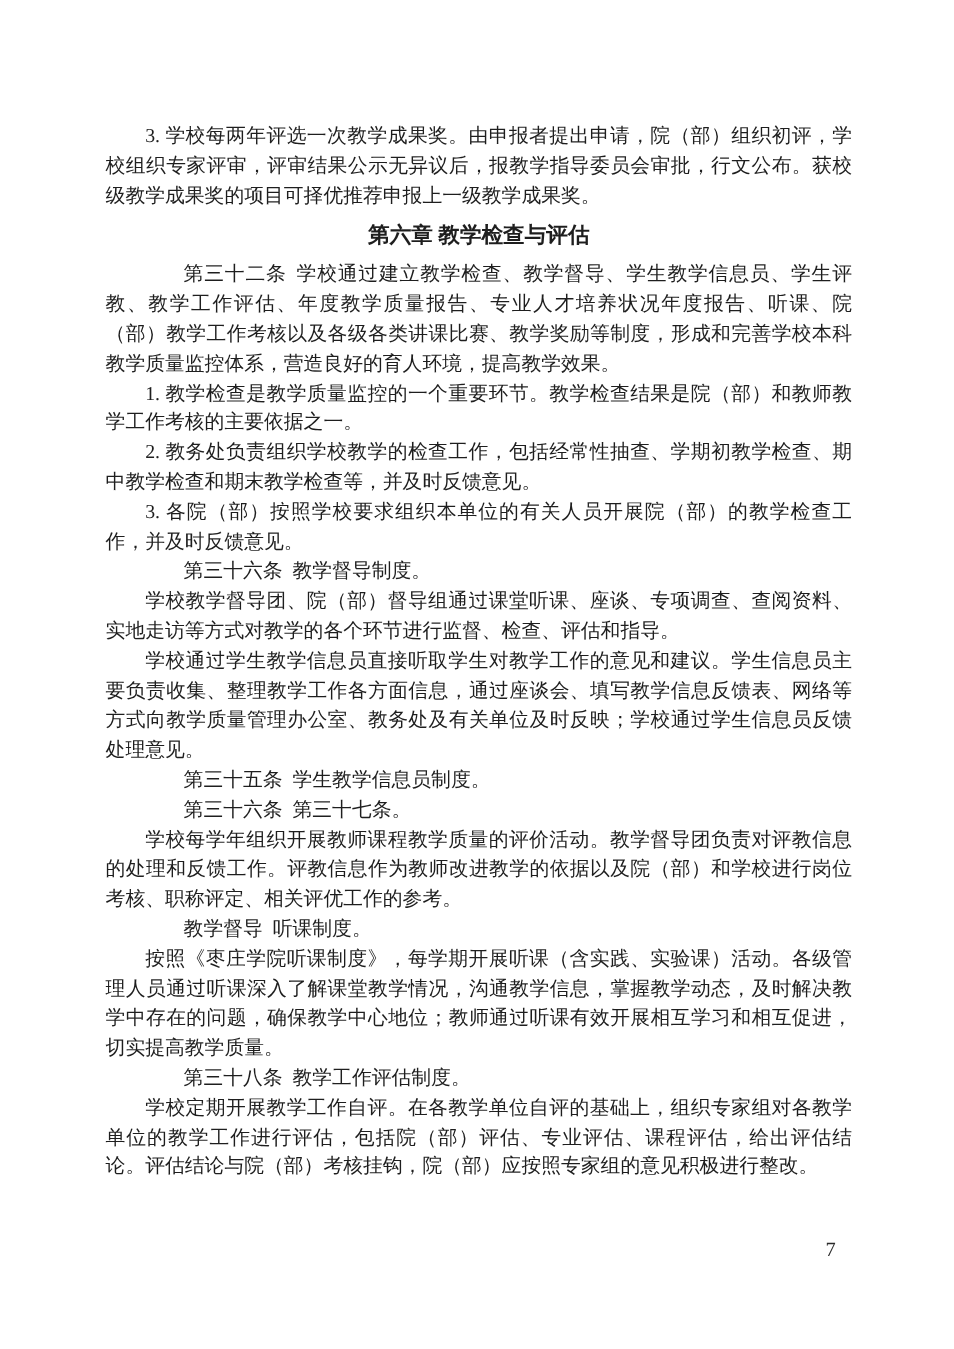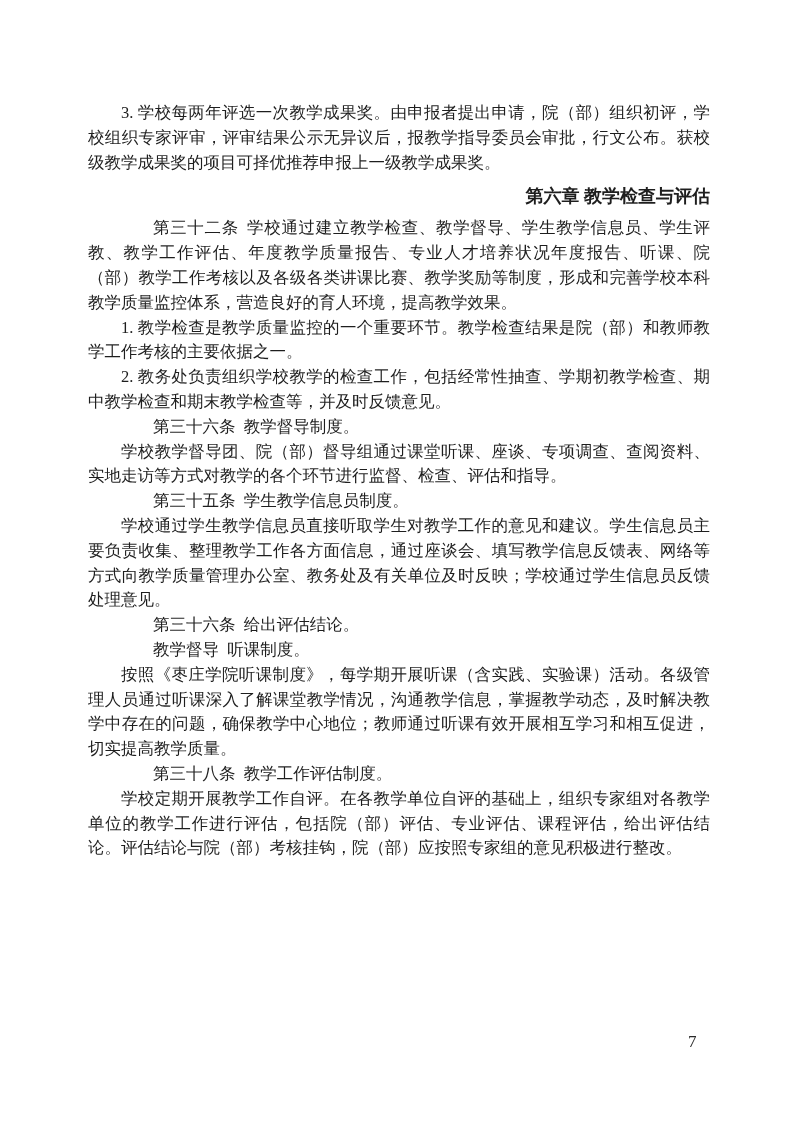--- a/index.html
+++ b/index.html
@@ -34,21 +34,21 @@
     margin: 0;
     text-indent: 2em;
   }
   .art-label {
     font-weight: normal;
     margin-right: 0.5em;
     margin-left: 32px;
   }
   .chapter-heading {
     margin: 9px 0 7px 0;
-    text-align: right;
+    text-align: center;
     text-indent: 0;
     font-weight: bold;
     font-size: 18px;
     line-height: 25px;
     font-family: Liberation Serif, serif;
   }
   .page-number {
     position: absolute;
     left: 688px;
     top: 1032px;
@@ -68,31 +68,33 @@
 
     <p class="para chapter-heading">第六章 教学检查与评估</p>
 
     <p class="para"><span class="art-label">第三十二条</span><span>学校通过建立教学检查、教学督导、学生教学信息员、学生评教、教学工作评估、年度教学质量报告、专业人才培养状况年度报告、听课、院（部）教学工作考核以及各级各类讲课比赛、教学奖励等制度，形成和完善学校本科教学质量监控体系，营造良好的育人环境，提高教学效果。</span></p>
 
 
     <p class="para">1. 教学检查是教学质量监控的一个重要环节。教学检查结果是院（部）和教师教学工作考核的主要依据之一。</p>
 
     <p class="para">2. 教务处负责组织学校教学的检查工作，包括经常性抽查、学期初教学检查、期中教学检查和期末教学检查等，并及时反馈意见。</p>
 
+    <p class="para">3. 各院（部）按照学校要求组织本单位的有关人员开展院（部）的教学检查工作，并及时反馈意见。</p>
 
     <p class="para"><span class="art-label">第三十六条</span><span>教学督导制度。</span></p>
 
     <p class="para">学校教学督导团、院（部）督导组通过课堂听课、座谈、专项调查、查阅资料、实地走访等方式对教学的各个环节进行监督、检查、评估和指导。</p>
 
+    <p class="para">学校通过学生教学信息员直接听取学生对教学工作的意见和建议。学生信息员主要负责收集、整理教学工作各方面信息，通过座谈会、填写教学信息反馈表、网络等方式向教学质量管理办公室、教务处及有关单位及时反映；学校通过学生信息员反馈处理意见。</p>
+
     <p class="para"><span class="art-label">第三十五条</span><span>学生教学信息员制度。</span></p>
 
-    <p class="para">学校通过学生教学信息员直接听取学生对教学工作的意见和建议。学生信息员主要负责收集、整理教学工作各方面信息，通过座谈会、填写教学信息反馈表、网络等方式向教学质量管理办公室、教务处及有关单位及时反映；学校通过学生信息员反馈处理意见。</p>
+    <p class="para"><span class="art-label">第三十六条</span><span>第三十七条。</span></p>
 
-    <p class="para"><span class="art-label">第三十六条</span><span>给出评估结论。</span></p>
-
+    <p class="para">学校每学年组织开展教师课程教学质量的评价活动。教学督导团负责对评教信息的处理和反馈工作。评教信息作为教师改进教学的依据以及院（部）和学校进行岗位考核、职称评定、相关评优工作的参考。</p>
 
     <p class="para"><span class="art-label">教学督导</span><span>听课制度。</span></p>
 
     <p class="para">按照《枣庄学院听课制度》，每学期开展听课（含实践、实验课）活动。各级管理人员通过听课深入了解课堂教学情况，沟通教学信息，掌握教学动态，及时解决教学中存在的问题，确保教学中心地位；教师通过听课有效开展相互学习和相互促进，切实提高教学质量。</p>
 
     <p class="para"><span class="art-label">第三十八条</span><span>教学工作评估制度。</span></p>
 
     <p class="para">学校定期开展教学工作自评。在各教学单位自评的基础上，组织专家组对各教学单位的教学工作进行评估，包括院（部）评估、专业评估、课程评估，给出评估结论。评估结论与院（部）考核挂钩，院（部）应按照专家组的意见积极进行整改。</p>
 
   </div>

